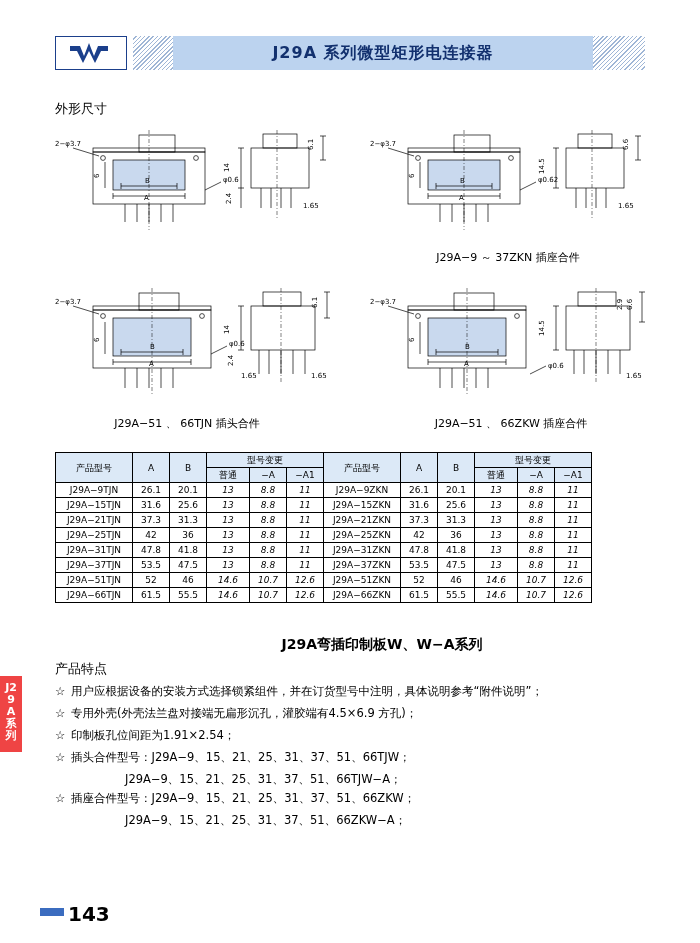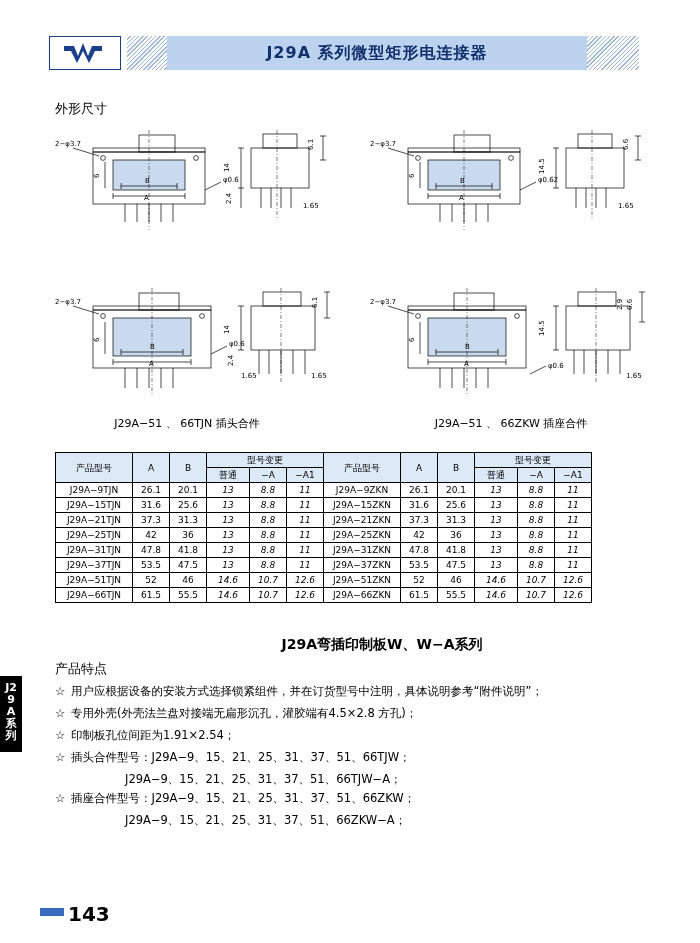--- a/index.html
+++ b/index.html
@@ -18,21 +18,21 @@
   }
   .page {
     position: relative;
     width: 700px;
     height: 943px;
   }
 
   
   .header {
     position: absolute;
-    left: 49px;
+    left: 55px;
     top: 36px;
     width: 590px;
     height: 34px;
   }
   .header-logo {
     position: absolute;
     left: 0px;
     top: 0px;
     width: 72px;
     height: 34px;
@@ -148,21 +148,21 @@
     padding-left: 54px;
   }
 
   
   .side-tab {
     position: absolute;
     left: 0px;
     top: 676px;
     width: 22px;
     height: 76px;
-    background: #000000;
+    background: #ef4444;
     color: #fff;
     font-size: 11px;
     font-weight: bold;
   }
   .side-tab span {
     display: block;
     width: 14px;
     margin: 6px auto 0 auto;
     text-align: center;
     line-height: 12px;
@@ -316,20 +316,21 @@
         <text x="168" y="52">φ0.62</text>
         <text x="44" y="48" transform="rotate(-90 44,48)">6</text>
         <text x="174" y="44" transform="rotate(-90 174,44)">14.5</text>
         <text x="258" y="20" transform="rotate(-90 258,20)">6.6</text>
         <text x="248" y="78">1.65</text>
         <text x="89" y="70">A</text>
         <text x="90" y="53">B</text>
       </g>
     </svg>
   </div>
+  <div class="fig-caption" style="left:388px; top:250px; width:240px;">J29A−9 ～ 37ZKN  插座合件</div>
 
   <div class="draw" style="left:55px; top:288px; width:290px; height:130px;">
     <svg width="290" height="130" viewBox="0 0 290 130">
       <g stroke="#000" fill="none" stroke-width="0.7">
         <rect x="38" y="22" width="118" height="58"></rect>
         <rect x="38" y="18" width="118" height="4"></rect>
         <rect x="58" y="30" width="78" height="38" fill="#c9d9ee" stroke="#000"></rect>
         <rect x="84" y="5" width="40" height="17"></rect>
         <circle cx="48" cy="28" r="2.4"></circle>
         <circle cx="147" cy="28" r="2.4"></circle>
@@ -579,21 +580,21 @@
 
   <div class="sec-title" id="sec-features">产品特点</div>
 
   <div class="features">
     <div class="feat-row">
       <div class="star">☆</div>
       <div class="feat-text">用户应根据设备的安装方式选择锁紧组件，并在订货型号中注明，具体说明参考“附件说明”；</div>
     </div>
     <div class="feat-row">
       <div class="star">☆</div>
-      <div class="feat-text">专用外壳(外壳法兰盘对接端无扁形沉孔，灌胶端有4.5×2.8 方孔)；</div>
+      <div class="feat-text">专用外壳(外壳法兰盘对接端无扁形沉孔，灌胶端有4.5×6.9 方孔)；</div>
     </div>
     <div class="feat-row">
       <div class="star">☆</div>
       <div class="feat-text">印制板孔位间距为1.91×2.54；</div>
     </div>
     <div class="feat-row">
       <div class="star">☆</div>
       <div class="feat-text">插头合件型号：J29A−9、15、21、25、31、37、51、66TJW；</div>
     </div>
     <div class="feat-sub">J29A−9、15、21、25、31、37、51、66TJW−A；</div>

